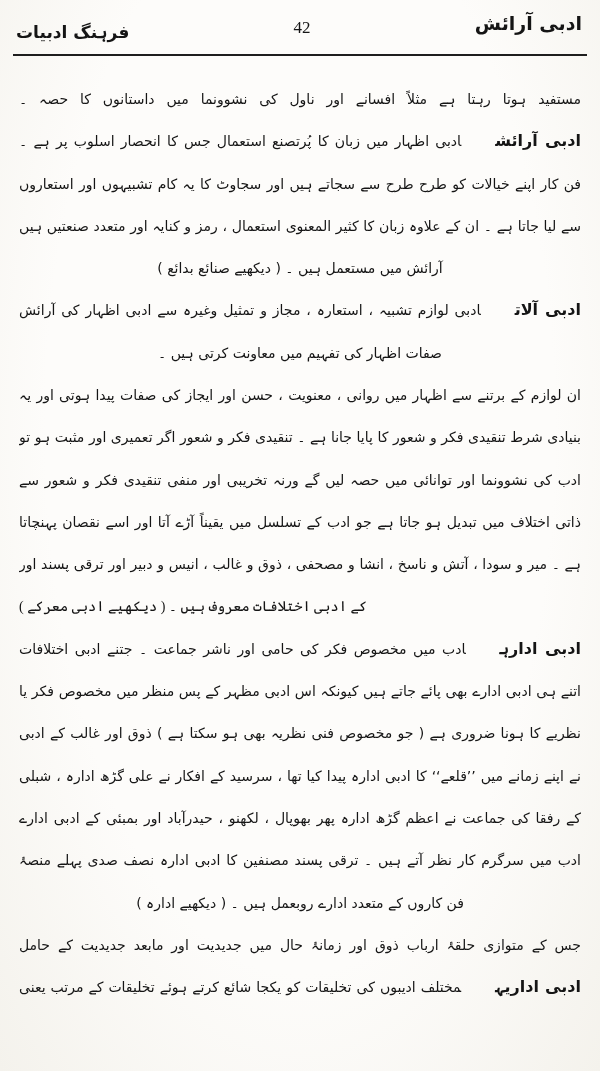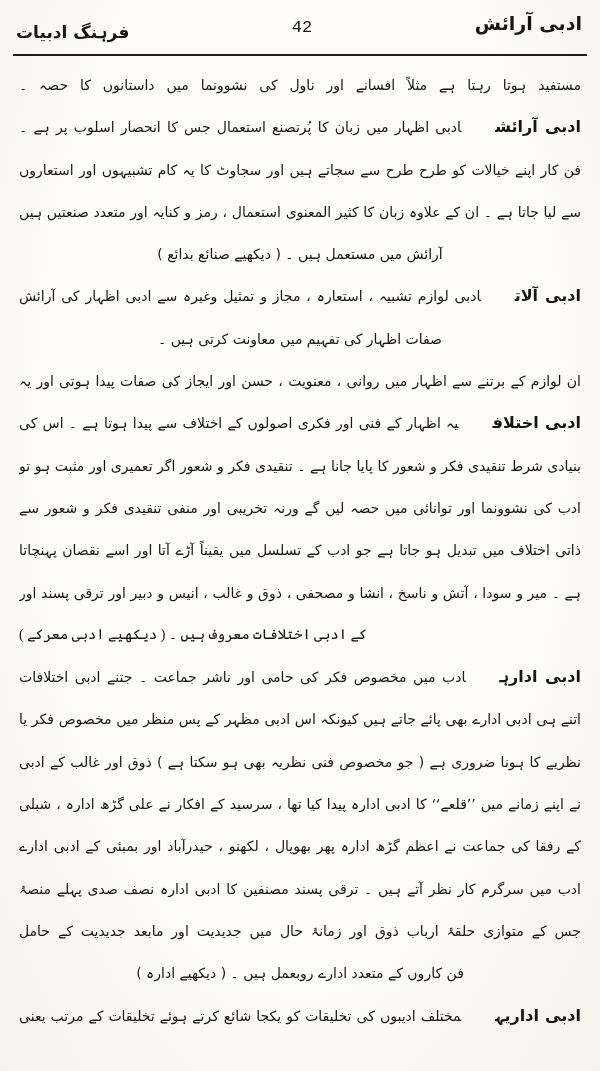--- a/index.html
+++ b/index.html
@@ -15,28 +15,28 @@
     overflow:hidden;
     box-sizing:border-box;
   }
   .header{
     display:flex;
     justify-content:space-between;
     align-items:flex-start;
     padding:12px 18px 0 16px;
   }
   .title-right{font-weight:700;font-size:19px;letter-spacing:0;}
-  .page-num{font-size:17px;direction:ltr;padding-top:6px;font-family:Liberation Mono, monospace;}
+  .page-num{font-size:17px;direction:ltr;padding-top:6px;font-family:Liberation Serif, serif;}
   .title-left{font-weight:700;font-size:17px;padding-top:10px;}
   .rule{
     margin:12px 13px 0 13px;
     border-top:2.5px solid #1e1e1e;
   }
   .body{
-    padding:8px 19px 0 19px;
+    padding:22px 19px 0 19px;
   }
   .entry{margin:0;}
   .line{
     height:42.3px;
     line-height:42.3px;
     font-size:14px;
     letter-spacing:-0.2px;
     text-align:justify;
     text-align-last:justify;
     text-justify:inter-word;
@@ -71,34 +71,33 @@
         <div class="line justify">فن کار اپنے خیالات کو طرح طرح سے سجاتے ہیں اور سجاوٹ کا یہ کام تشبیہوں اور استعاروں وغیرہ</div>
         <div class="line justify">سے لیا جاتا ہے ۔ ان کے علاوہ زبان کا کثیر المعنوی استعمال ، رمز و کنایہ اور متعدد صنعتیں ہیں جو ادبی</div>
         <div class="line center">آرائش میں مستعمل ہیں ۔ ( دیکھیے صنائع بدائع )</div>
       </div>
       <div class="entry">
         <div class="line justify"><span class="headword">ادبی آلات</span>ادبی لوازم تشبیہ ، استعارہ ، مجاز و تمثیل وغیرہ سے ادبی اظہار کی آرائش کی جاتی ہے</div>
         <div class="line center">صفات اظہار کی تفہیم میں معاونت کرتی ہیں ۔</div>
         <div class="line justify">ان لوازم کے برتنے سے اظہار میں روانی ، معنویت ، حسن اور ایجاز کی صفات پیدا ہوتی اور یہ</div>
       </div>
       <div class="entry">
-        <div class="line justify"><span class="headword">ادبی اختلاف</span>یہ اظہار کے فنی اور فکری اصولوں کے اختلاف سے پیدا ہوتا ہے ۔ اس کی</div>
         <div class="line justify">بنیادی شرط تنقیدی فکر و شعور کا پایا جانا ہے ۔ تنقیدی فکر و شعور اگر تعمیری اور مثبت ہو تو ادبی اختلافات</div>
         <div class="line justify">ادب کی نشوونما اور توانائی میں حصہ لیں گے ورنہ تخریبی اور منفی تنقیدی فکر و شعور سے ادبی اختلاف</div>
         <div class="line justify">ذاتی اختلاف میں تبدیل ہو جاتا ہے جو ادب کے تسلسل میں یقیناً آڑے آتا اور اسے نقصان پہنچاتا</div>
         <div class="line justify">ہے ۔ میر و سودا ، آتش و ناسخ ، انشا و مصحفی ، ذوق و غالب ، انیس و دبیر اور ترقی پسند اور جدید مصنفین</div>
         <div class="line left">کے ادبی اختلافات معروف ہیں ۔ ( دیکھیے ادبی معرکے )</div>
       </div>
       <div class="entry">
         <div class="line justify"><span class="headword">ادبی ادارہ</span>ادب میں مخصوص فکر کی حامی اور ناشر جماعت ۔ جتنے ادبی اختلافات ہوتے ہیں</div>
         <div class="line justify">اتنے ہی ادبی ادارے بھی پائے جاتے ہیں کیونکہ اس ادبی مظہر کے پس منظر میں مخصوص فکر یا کسی</div>
         <div class="line justify">نظریے کا ہونا ضروری ہے ( جو مخصوص فنی نظریہ بھی ہو سکتا ہے ) ذوق اور غالب کے ادبی اختلاف</div>
         <div class="line justify">نے اپنے زمانے میں ’’قلعے‘‘ کا ادبی ادارہ پیدا کیا تھا ، سرسید کے افکار نے علی گڑھ ادارہ ، شبلی اور ان</div>
         <div class="line justify">کے رفقا کی جماعت نے اعظم گڑھ ادارہ پھر بھوپال ، لکھنو ، حیدرآباد اور بمبئی کے ادبی ادارے اردو</div>
         <div class="line justify">ادب میں سرگرم کار نظر آتے ہیں ۔ ترقی پسند مصنفین کا ادبی ادارہ نصف صدی پہلے منصۂ شہود پر آیا</div>
+        <div class="line center">فن کاروں کے متعدد ادارے روبعمل ہیں ۔ ( دیکھیے ادارہ )</div>
         <div class="line justify">جس کے متوازی حلقۂ ارباب ذوق اور زمانۂ حال میں جدیدیت اور مابعد جدیدیت کے حامل</div>
-        <div class="line center">فن کاروں کے متعدد ادارے روبعمل ہیں ۔ ( دیکھیے ادارہ )</div>
       </div>
       <div class="entry">
         <div class="line justify"><span class="headword">ادبی اداریہ</span>مختلف ادیبوں کی تخلیقات کو یکجا شائع کرتے ہوئے تخلیقات کے مرتب یعنی مدیر</div>
       </div>
     </div>
 </div>
 
 </body></html>

